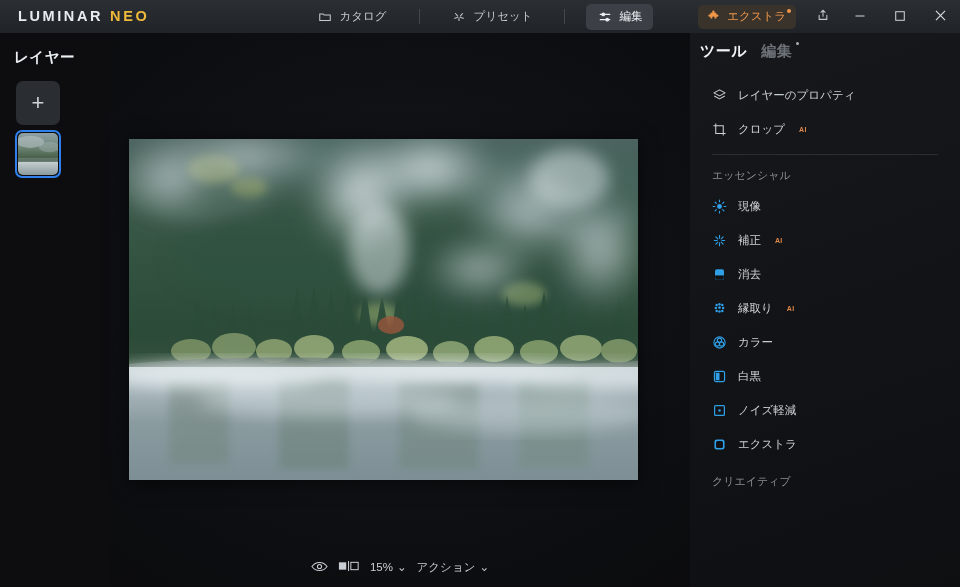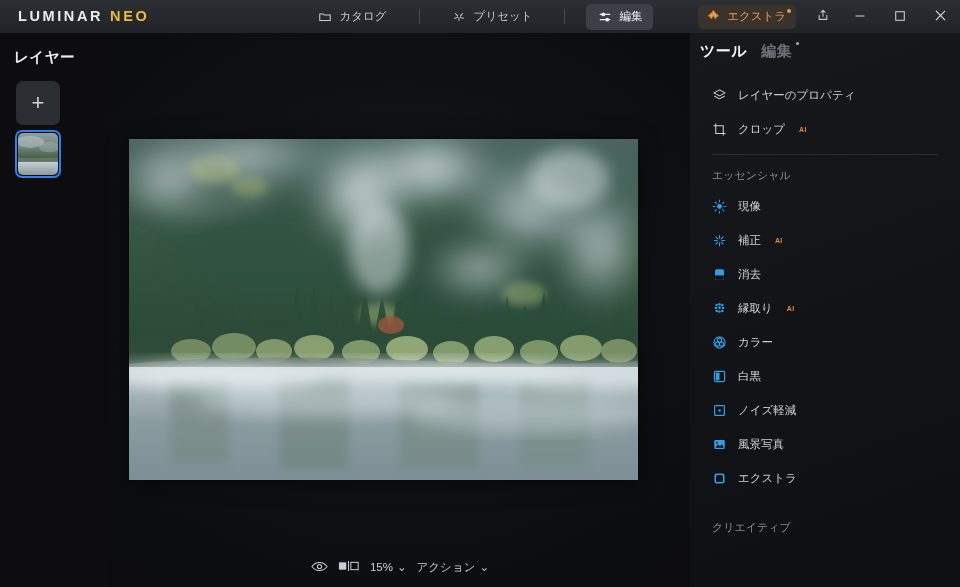--- a/index.html
+++ b/index.html
@@ -518,39 +518,29 @@
       <div class="rp-row">
         <span class="ico">
           <svg width="15" height="15" viewBox="0 0 16 16">
             <rect x="2.8" y="2.8" width="10.4" height="10.4" rx="1" fill="none" stroke="#2f9fe8" stroke-width="1.3"></rect>
             <rect x="6.8" y="6.8" width="2.4" height="2.4" fill="#2f9fe8"></rect>
           </svg>
         </span>
         <span>ノイズ軽減</span>
       </div>
 
-      <div class="rp-row">
-        <span class="ico">
-          <svg width="15" height="15" viewBox="0 0 16 16">
-            <rect x="2.4" y="3.2" width="11.2" height="9.6" rx="1.4" fill="#2f9fe8"></rect>
-            <path d="M3.6 11.4l2.9-3.6 2 2.3 2-2.6 2.1 3.9z" fill="#0f1114"></path>
-            <circle cx="5.4" cy="6" r="1" fill="#0f1114"></circle>
-          </svg>
-        </span>
-        <span>風景写真</span>
-      </div>
 
       <div class="rp-row">
         <span class="ico">
           <svg width="15" height="15" viewBox="0 0 16 16">
             <rect x="2.6" y="2.6" width="10.8" height="10.8" rx="2.4" fill="#2f9fe8"></rect>
             <rect x="4.3" y="4.3" width="7.4" height="7.4" rx="1.6" fill="#0f1114"></rect>
           </svg>
         </span>
         <span>エクストラ</span>
       </div>
 
-      <div class="section-label" style="margin-top:18px;">クリエイティブ</div>
+      <div class="section-label" style="margin-top:6px;">クリエイティブ</div>
 
     </div>
   </div>
 
 </div>
 
 </body></html>

